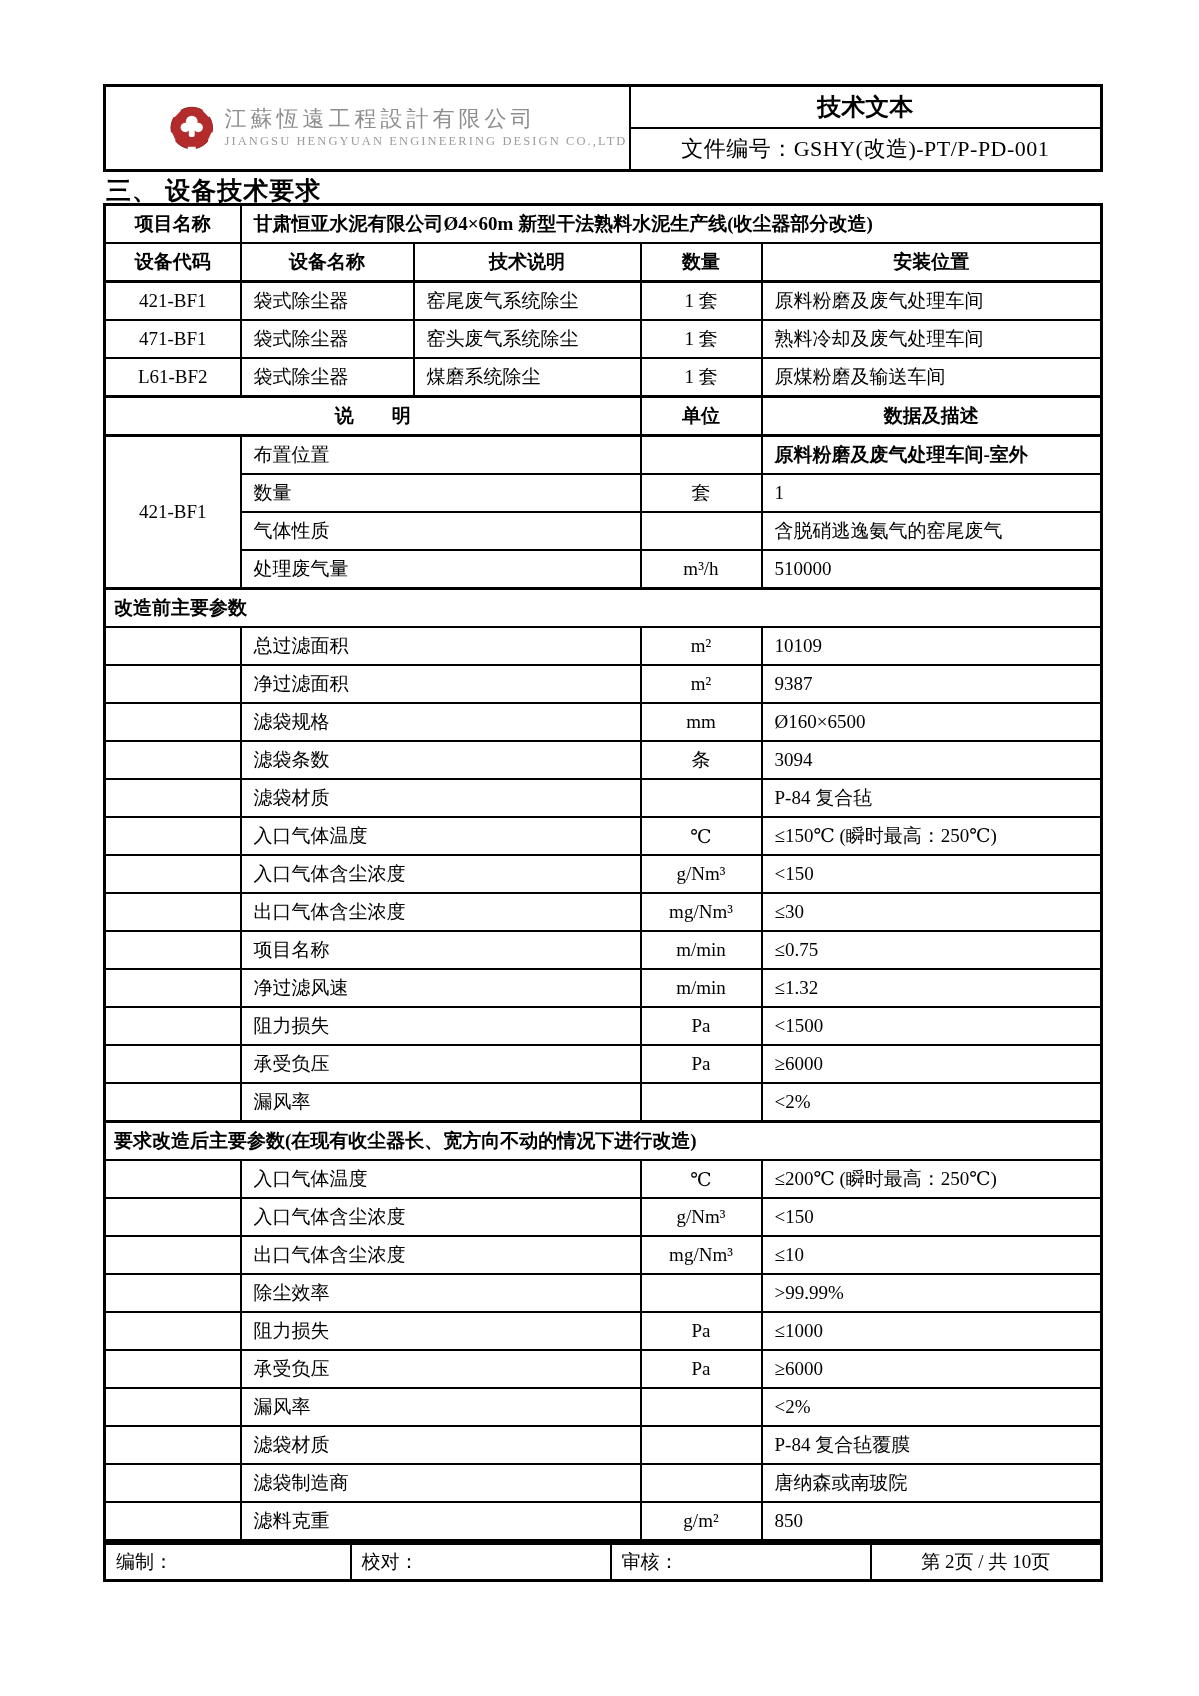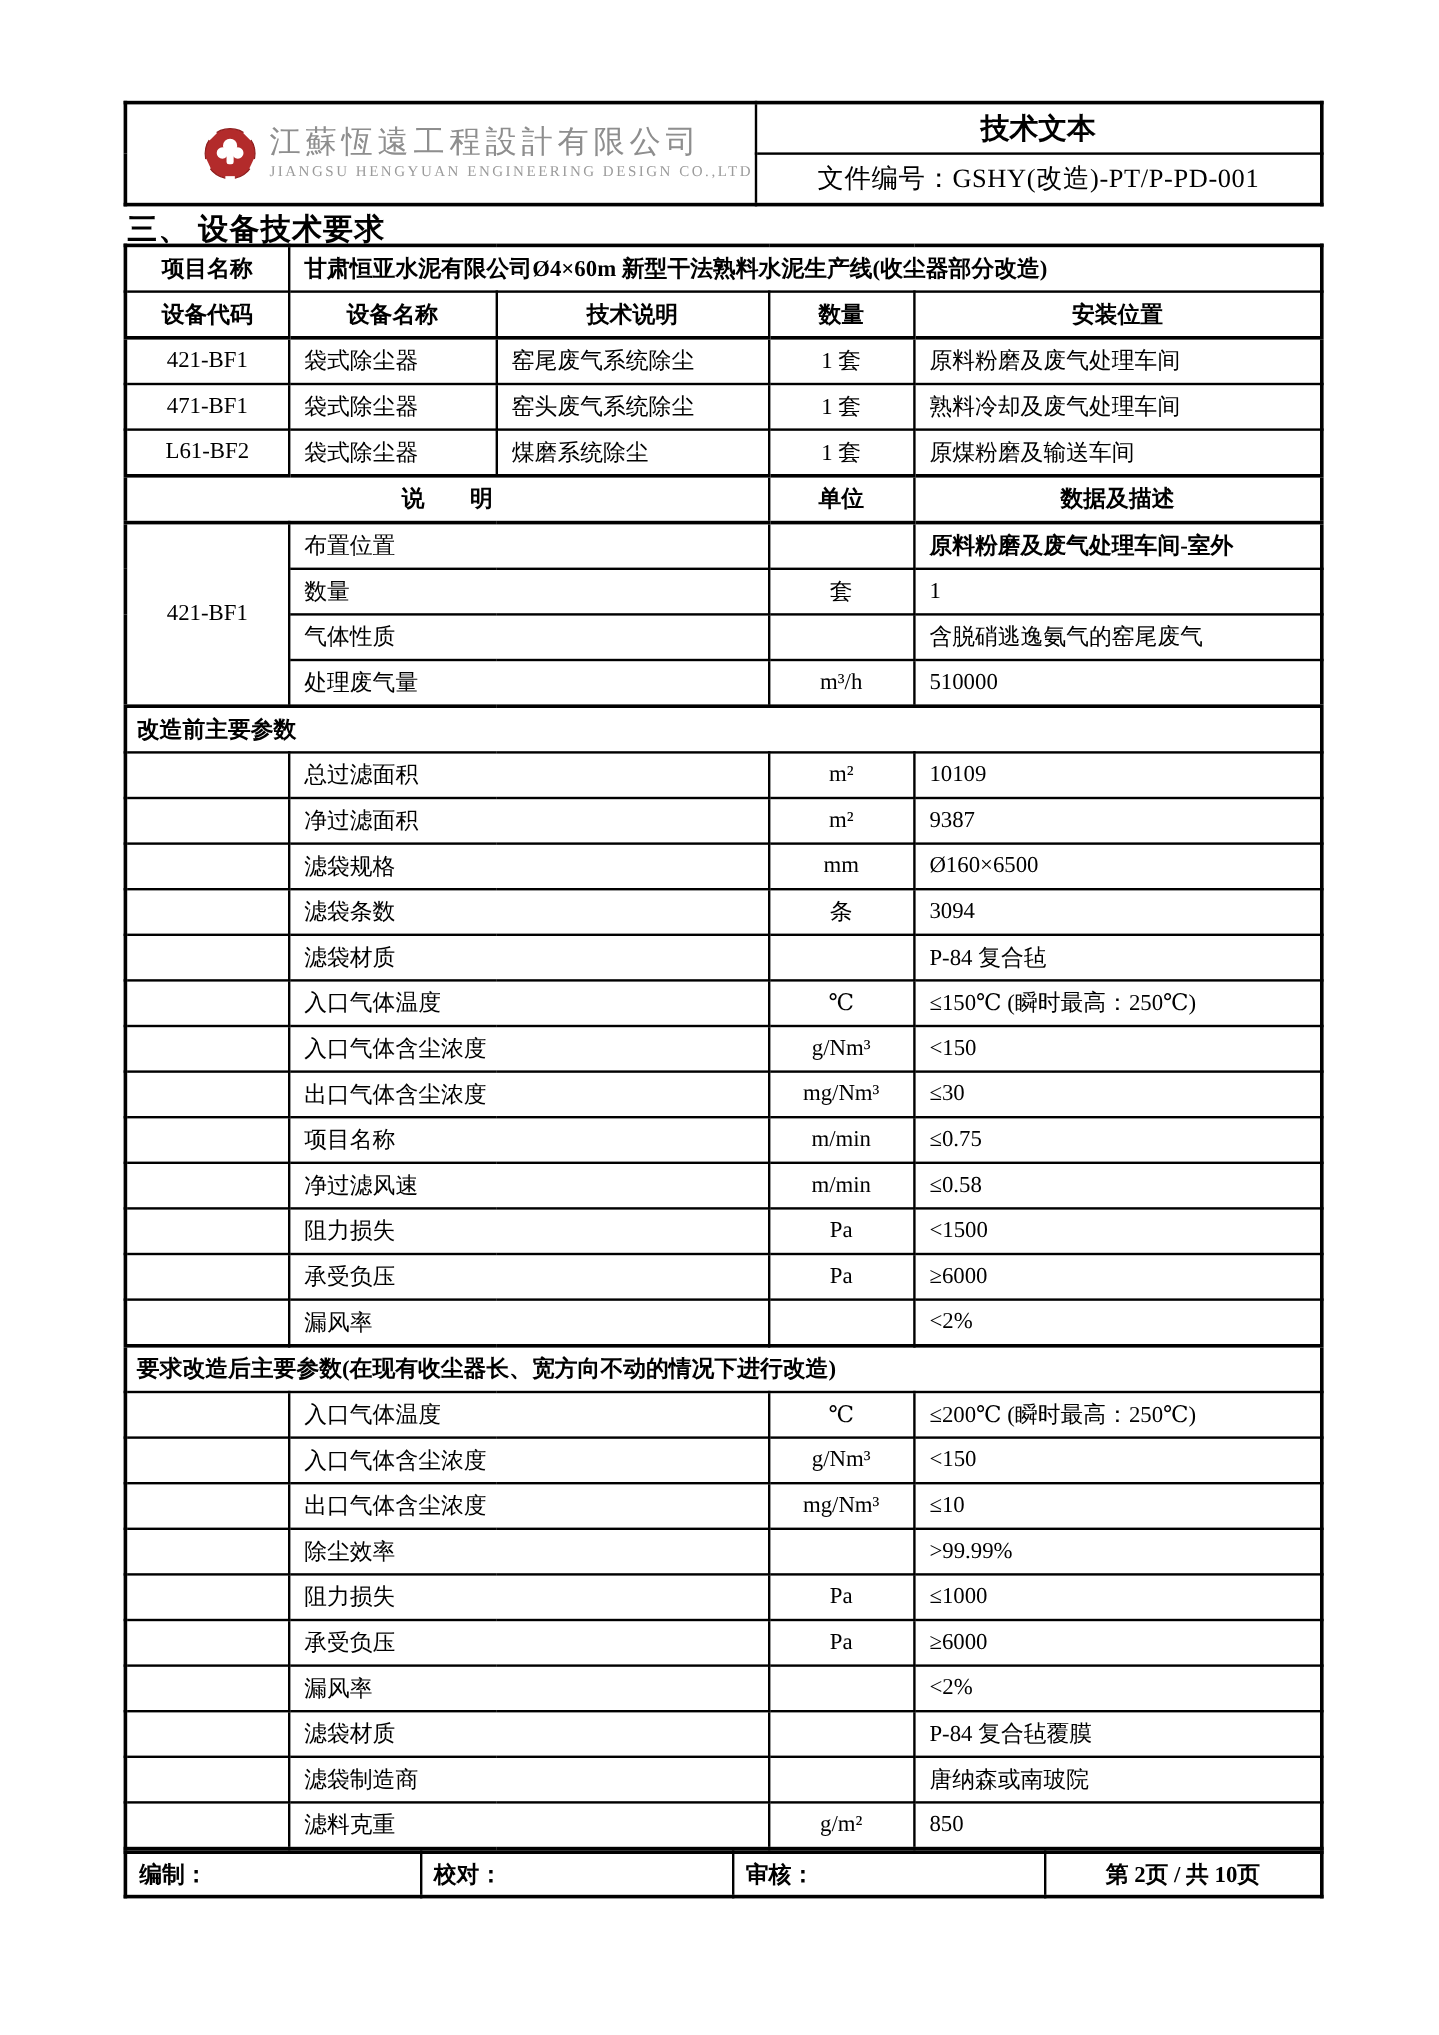--- a/index.html
+++ b/index.html
@@ -8,40 +8,40 @@
     font-family:"Liberation Serif","DejaVu Serif",serif;color:#000;overflow:hidden;
   }
   table{border-collapse:collapse;table-layout:fixed;}
   td{overflow:hidden;}
 
   
   .hdr{position:absolute;left:103px;top:84px;width:997px;border:3px solid #000;}
   .hdr td{border:2px solid #000;height:38px;vertical-align:middle;}
   .logo-cell{background:#fff;}
   .logo-wrap{display:flex;align-items:center;gap:10px;padding-left:62px;}
-  .company-cn{font-size:26px;color:#8e8e8e;letter-spacing:4px;white-space:nowrap;line-height:1.1;}
+  .company-cn{font-size:22px;color:#8e8e8e;letter-spacing:4px;white-space:nowrap;line-height:1.1;}
   .company-en{font-size:12.5px;color:#9b9b9b;letter-spacing:2.1px;white-space:nowrap;margin-top:2px;}
   .doc-type{text-align:center;font-weight:bold;font-size:24px;}
   .doc-no{text-align:center;font-size:22px;letter-spacing:0.5px;}
 
   
   .sec-title{position:absolute;left:106px;top:174px;font-size:25px;font-weight:bold;letter-spacing:1px;}
 
   
   .main{position:absolute;left:103px;top:203px;width:997px;border:3px solid #000;}
   .main td{border:2px solid #000;height:36px;font-size:19px;padding:0 6px;vertical-align:middle;white-space:nowrap;}
   .c{text-align:center;}
   .l{text-align:left;padding-left:12px !important;}
   .bold{font-weight:bold;margin-left:20px;}
   tr.thickb td{border-bottom-width:3px;}
   tr.thickt td{border-top-width:3px;}
   .section-row td{font-weight:bold;padding-left:8px !important;text-align:left;border-radius:15px;}
 
   
-  .foot{position:absolute;left:103px;top:1542px;width:997px;border:3px solid #000;font-weight:bold;}
+  .foot{position:absolute;left:103px;top:1542px;width:997px;border:3px solid #000;}
   .foot td{border:2px solid #000;height:34px;font-size:19px;padding:0 10px;vertical-align:middle;}
 </style>
 </head>
 <body>
 
 <div class="page">
 
   <table class="hdr">
     <colgroup>
         <col style="width:525px">
@@ -210,21 +210,21 @@
     <tr>
       <td class="c"></td>
       <td colspan="2" class="l">项目名称</td>
       <td class="c">m/min</td>
       <td class="l">≤0.75</td>
     </tr>
     <tr>
       <td class="c"></td>
       <td colspan="2" class="l">净过滤风速</td>
       <td class="c">m/min</td>
-      <td class="l">≤0.58</td>
+      <td class="l">≤1.32</td>
     </tr>
     <tr>
       <td class="c"></td>
       <td colspan="2" class="l">阻力损失</td>
       <td class="c">Pa</td>
       <td class="l">&lt;1500</td>
     </tr>
     <tr>
       <td class="c"></td>
       <td colspan="2" class="l">承受负压</td>

